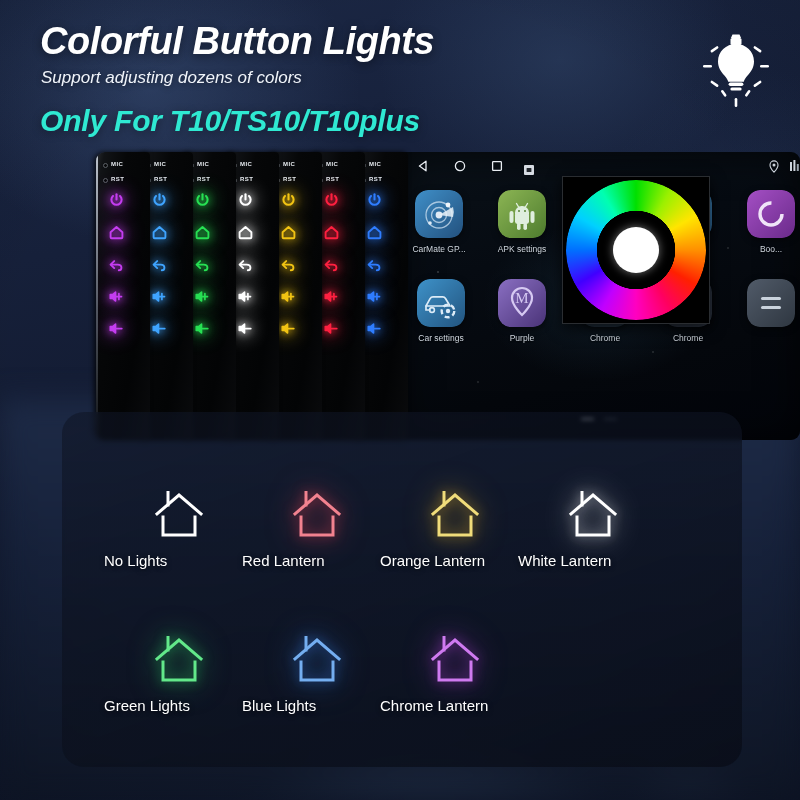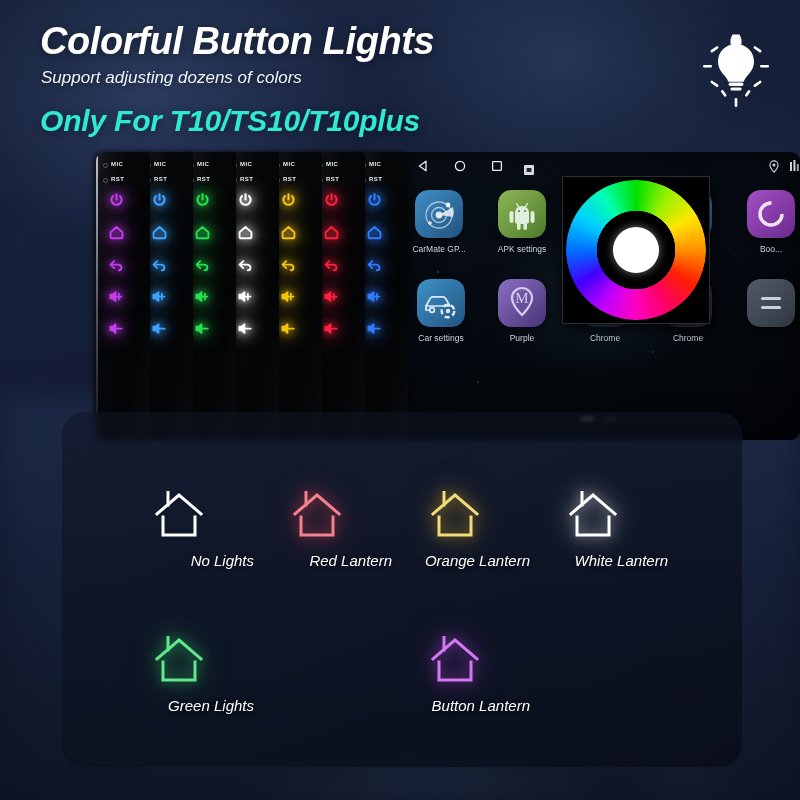--- a/index.html
+++ b/index.html
@@ -152,21 +152,21 @@
 
   
   .swatch-panel {
     position:absolute; left:62px; top:412px; width:680px; height:355px;
     background:linear-gradient(160deg, rgba(16,22,38,.60) 0%, rgba(12,17,30,.72) 55%, rgba(9,13,24,.80) 100%);
     border-radius:22px;
     backdrop-filter:blur(2px);
     z-index:7;
   }
   .sw-grid { position:absolute; left:0; top:0; width:100%; height:100%; }
-  .swatch { position:absolute; width:150px; text-align:right;font-style:italic; }
+  .swatch { position:absolute; width:150px; text-align:left; }
   .sw-ico { width:56px; height:50px; margin:0 auto; }
   .sw-lbl {
     margin-top:12px; font-size:15px; color:#ffffff; font-weight:400;
     white-space:nowrap; text-shadow:0 1px 5px rgba(0,0,0,.7);
   }
 </style>
 </head>
 <body>
 
 <div class="bg">
@@ -714,24 +714,34 @@
       <div class="swatch" style="left: 456px; top: 78px;">
         <div class="sw-ico" style="filter:drop-shadow(0 0 6px rgba(255,255,255,0.55)) drop-shadow(0 0 14px rgba(255,255,255,0.55))">
        <svg viewBox="0 0 56 50" fill="none" stroke="#ffffff" stroke-width="3" stroke-linecap="square">
          <path d="M6 24 L28 5 L50 24"></path>
          <path d="M17 15 V2.5"></path>
          <path d="M12 27 V45 H44 V27"></path>
        </svg>
      </div>
      <div class="sw-lbl">White Lantern</div>
       </div>
+      <div class="swatch" style="left: 180px; top: 223px;">
+        <div class="sw-ico" style="filter:drop-shadow(0 0 6px rgba(60,140,255,0.55)) drop-shadow(0 0 14px rgba(60,140,255,0.55))">
+       <svg viewBox="0 0 56 50" fill="none" stroke="#74aef0" stroke-width="3" stroke-linecap="square">
+         <path d="M6 24 L28 5 L50 24"></path>
+         <path d="M17 15 V2.5"></path>
+         <path d="M12 27 V45 H44 V27"></path>
+       </svg>
+     </div>
+     <div class="sw-lbl">Blue Lights</div>
+      </div>
       <div class="swatch" style="left: 318px; top: 223px;">
         <div class="sw-ico" style="filter:drop-shadow(0 0 6px rgba(200,70,245,0.55)) drop-shadow(0 0 14px rgba(200,70,245,0.55))">
        <svg viewBox="0 0 56 50" fill="none" stroke="#cf7af0" stroke-width="3" stroke-linecap="square">
          <path d="M6 24 L28 5 L50 24"></path>
          <path d="M17 15 V2.5"></path>
          <path d="M12 27 V45 H44 V27"></path>
        </svg>
      </div>
-     <div class="sw-lbl">Button Lantern</div>
+     <div class="sw-lbl">Chrome Lantern</div>
       </div>
     </div>
 </div>
 
 </body></html>

